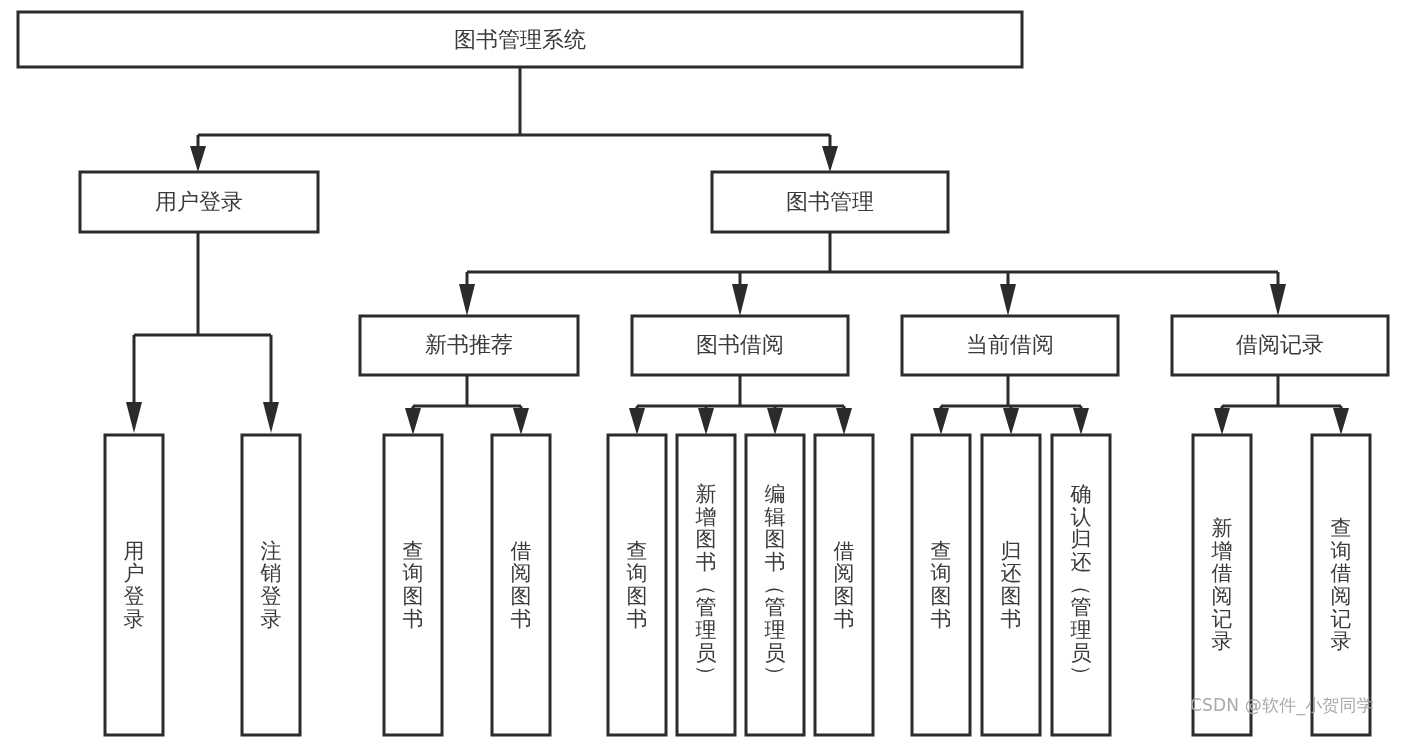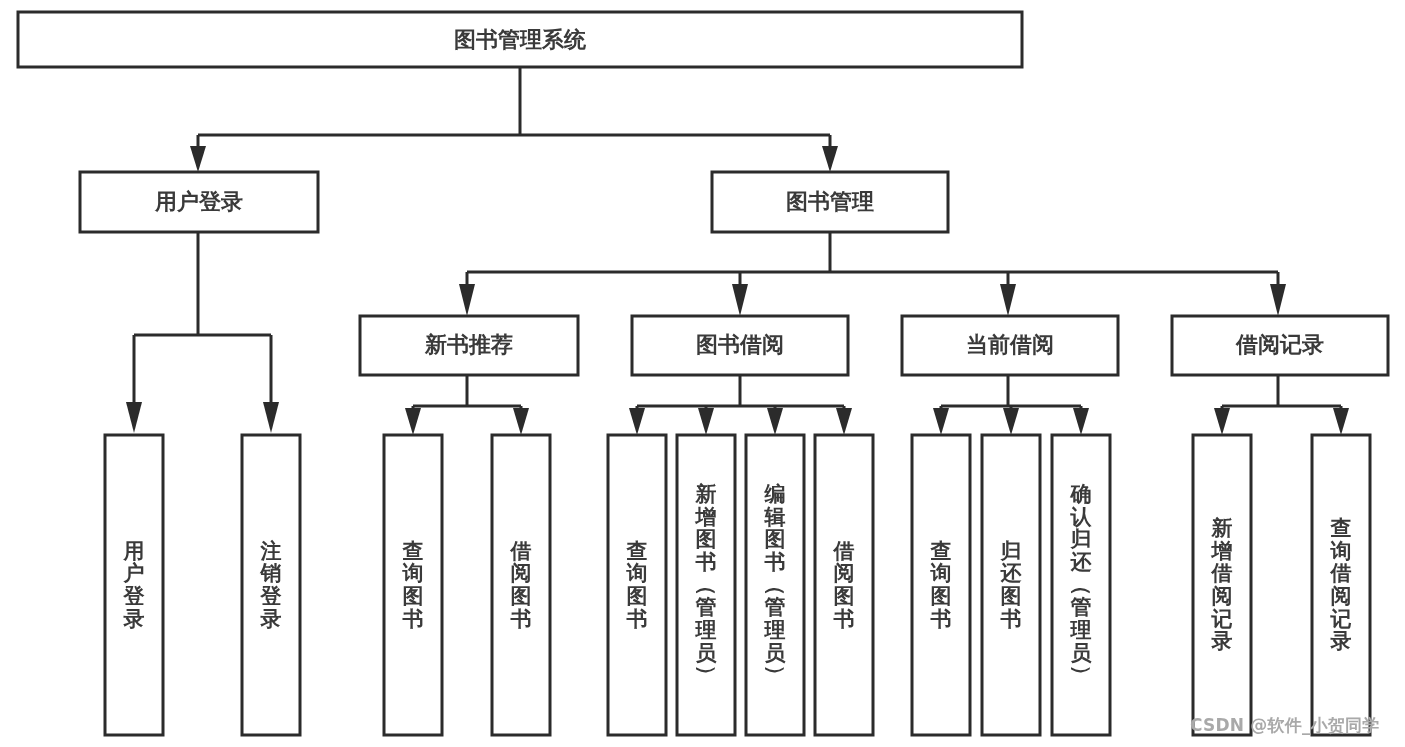--- a/index.html
+++ b/index.html
@@ -12,21 +12,20 @@
     width: 1405px;
     height: 747px;
     overflow: hidden;
     font-family: "DejaVu Sans", "Liberation Sans", sans-serif;
   }
   #diagram-root {
     position: relative;
     width: 1405px;
     height: 567px;
     background: #ffffff;
-    font-weight: bold;
   }
   svg.diagram-canvas {
     position: absolute;
     top: 0;
     left: 0;
     width: 1405px;
     height: 747px;
     display: block;
   }
   .node-box {
@@ -78,21 +77,21 @@
     text-align: center;
   }
   .leaf-label span.rot {
     display: block;
     text-align: center;
     transform: rotate(90deg);
   }
   .watermark {
     position: absolute;
     left: 1190px;
-    top: 714px;
+    top: 694px;
     font-family: "DejaVu Sans", "Liberation Sans", sans-serif;
     font-size: 17px;
     color: #a9a9a9;
     white-space: nowrap;
     letter-spacing: 0.2px;
   }
 </style>
 </head>
 <body>
 

